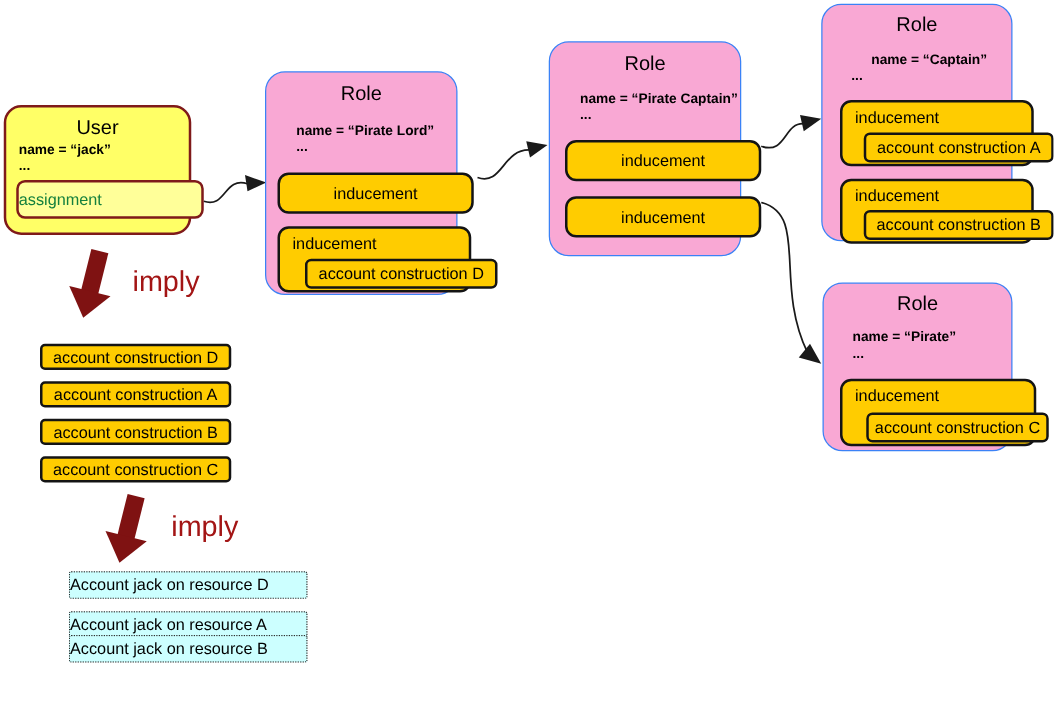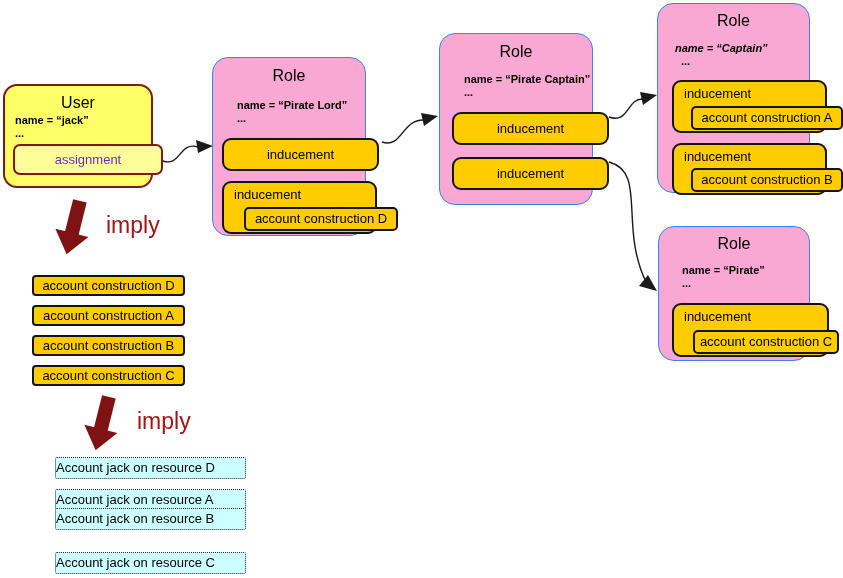--- a/index.html
+++ b/index.html
@@ -19,21 +19,21 @@
   .ind.center { display:flex; align-items:center; justify-content:center; font-size:13px; }
   .ind-label { position:absolute; left:10px; top:4px; font-size:13px; }
   .constr { position:absolute; background:#FFCC00; border:2px solid #141414; border-radius:5px;
             font-size:13px; text-align:center; white-space:nowrap; }
 
   
   .user-box { position:absolute; left:3px; top:84px; width:146px; height:100px;
               background:#FFFF66; border:2px solid #7F1A1A; border-radius:14px; }
   .assignment-box { position:absolute; left:8px; top:58px; width:146px; height:27px;
               background:#FFFF99; border:2px solid #7F1A1A; border-radius:7px;
-              color:#6d28d9; font-size:13px; text-align:center; line-height:27px; }
+              color:#15803d; font-size:13px; line-height:27px; }
 
   
   .gold-chip { position:absolute; left:32px; width:149px; height:17px; line-height:17px;
                background:#FFCC00; border:2px solid #141414; border-radius:4px;
                font-size:13px; text-align:center; white-space:nowrap; }
   .account-chip { position:absolute; left:55px; width:189px; height:20px; line-height:20px;
                background:#CCFFFF; border:1.5px dotted #2B2B2B; border-radius:2px;
                font-size:13px; text-align:left; white-space:nowrap; }
 
   
@@ -91,21 +91,21 @@
     <div class="ind center" style="left:12px; top:66px; width:153px; height:29px;">
       <span>inducement</span>
     </div>
     <div class="ind center" style="left:12px; top:111px; width:153px; height:29px;">
       <span>inducement</span>
     </div>
   </div>
 
   <div class="role" style="left:657px; top:3px; width:151px; height:188px;">
     <div class="box-title" style="top:8px;">Role</div>
-    <div class="name-line" style="left:17px; top:38px;font-style:italic;">name = “Captain”</div>
+    <div class="name-line" style="left:39px; top:38px;">name = “Captain”</div>
     <div class="ellipsis" style="left:23px; top:51px;">...</div>
     <div class="ind" style="left:14px; top:64px; width:151px; height:49px;">
       <span class="ind-label">inducement</span>
       <div class="constr" style="left:17px; top:24px; width:148px; height:20px; line-height:20px;">account construction A</div>
     </div>
     <div class="ind" style="left:14px; top:127px; width:151px; height:48px;">
       <span class="ind-label">inducement</span>
       <div class="constr" style="left:17px; top:23px; width:148px; height:20px; line-height:20px;">account construction B</div>
     </div>
   </div>
@@ -133,15 +133,14 @@
 
   <div class="imply-arrow" style="left:85px; top:396px;">
     <div class="shaft"></div>
     <div class="head"></div>
   </div>
   <div class="imply-label" style="left:137px; top:408px;">imply</div>
 
   <div class="account-chip" style="top:457px;">Account jack on resource D</div>
   <div class="account-chip" style="top:489px;">Account jack on resource A</div>
   <div class="account-chip" style="top:508px;">Account jack on resource B</div>
-  <div class="account-chip" style="top:552px;">Account jack on resource C</div>
 
 </div>
 
 </body></html>

